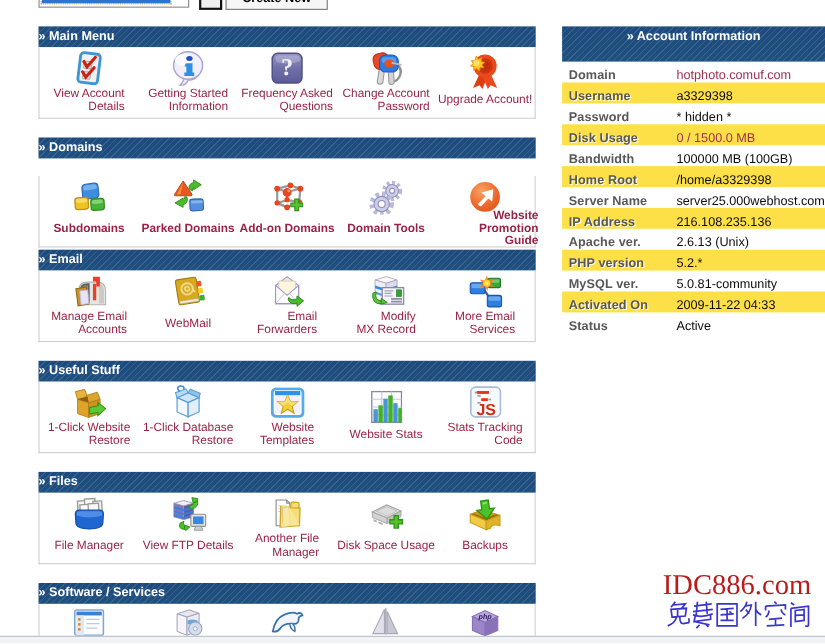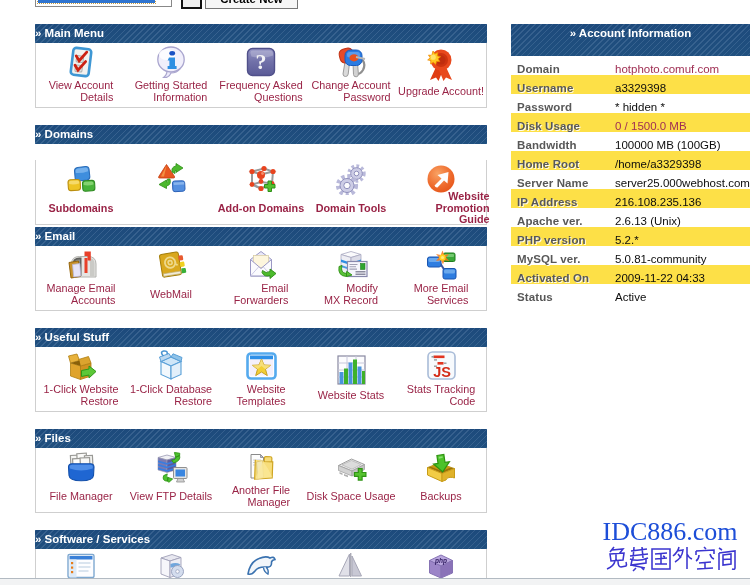--- a/index.html
+++ b/index.html
@@ -44,21 +44,21 @@
   outline:1px dotted #c59a3f; }
 #gobtn { position:absolute; left:181px; top:-13px; width:21px; height:22px;
   border:2px solid #111; background:#eee; }
 #newbtn { position:absolute; left:205px; top:-15px; width:93px; height:24px;
   border:1px solid #777; background:#f6f6f6; color:#000; font-size:11.5px; font-weight:bold;
   text-align:center; line-height:27px; }
 #botline { position:absolute; left:0; top:578px; width:750px; height:1px; background:#b2bac2; }
 #botfill { position:absolute; left:0; top:579px; width:750px; height:6px; background:#f2f3f4; }
 
 #wm1 { position:absolute; left:596px; top:517px; width:148px; text-align:center;
-  font-family:"Liberation Serif", serif; font-size:26px; color:#1d4ed8; letter-spacing:0px; }
+  font-family:"Liberation Serif", serif; font-size:26px; color:#b91c1c; letter-spacing:0px; }
 #wm2 { position:absolute; left:606px; top:546px; }
 </style>
 </head>
 <body>
 <div id="topsel">
     <span class="hl"></span>
   </div>
 <div id="gobtn"></div>
 <div id="newbtn">Create New</div>
 
@@ -165,20 +165,21 @@
     <path d="M11.5 1.5 L19.5 13.5 Q20 15 18.5 15 L4.5 15 Q3 15 3.8 13.5 Z" fill="#e85720" stroke="#c23c0e" stroke-width="0.8"></path>
     <path d="M11.5 2.5 L6 13.5 L9 13.5 Z" fill="#f49a48" opacity="0.85"></path>
     <path d="M17 9 Q16 4 21 3 L21 0.5 L28 5 L21 9.5 L21 7 Q19.5 7.5 20 10.5 Z" fill="#4cb92e" stroke="#2f8f16" stroke-width="0.8"></path>
     <path d="M15 16 Q16.5 22 11.5 23 L11.5 25.5 L4 21.5 L11.5 17 L11.5 19 Q13.5 18.5 12.5 16 Z" fill="#4cb92e" stroke="#2f8f16" stroke-width="0.8"></path>
     <g>
             <path d="M17.5 20 Q17.5 18 19.5 18 L27.5 17.8 Q29.5 17.8 29.7 19.8 L30 26 Q30 28 28 28.2 L20 28.7 Q18 28.7 17.8 26.7 Z" fill="#5590e0" stroke="#2c62b8" stroke-width="1"></path>
     <path d="M18.5 19.5 L29 19 L29.3 21.5 L18.8 22 Z" fill="#88b4ec"></path>
           </g>
         </svg>
       </span>
+      <span class="lb">Parked Domains</span>
     </div>
   <div class="cell">
       <span class="ic">
         <svg width="32" height="31" viewBox="0 0 32 31">
     <g stroke="#9a9a9a" stroke-width="2" fill="none">
       <path d="M7 8.5 L19 5.5 L28 8.5 L16 11.5 Z"></path>
             <path d="M7 8.5 L7 21.5 L16 25.5"></path>
       <path d="M28 8.5 L27 20.5"></path>
             <path d="M16 11.5 L16 18"></path>
       <path d="M7 21.5 L16 19 L27 20.5 L16 25.5 Z"></path>

